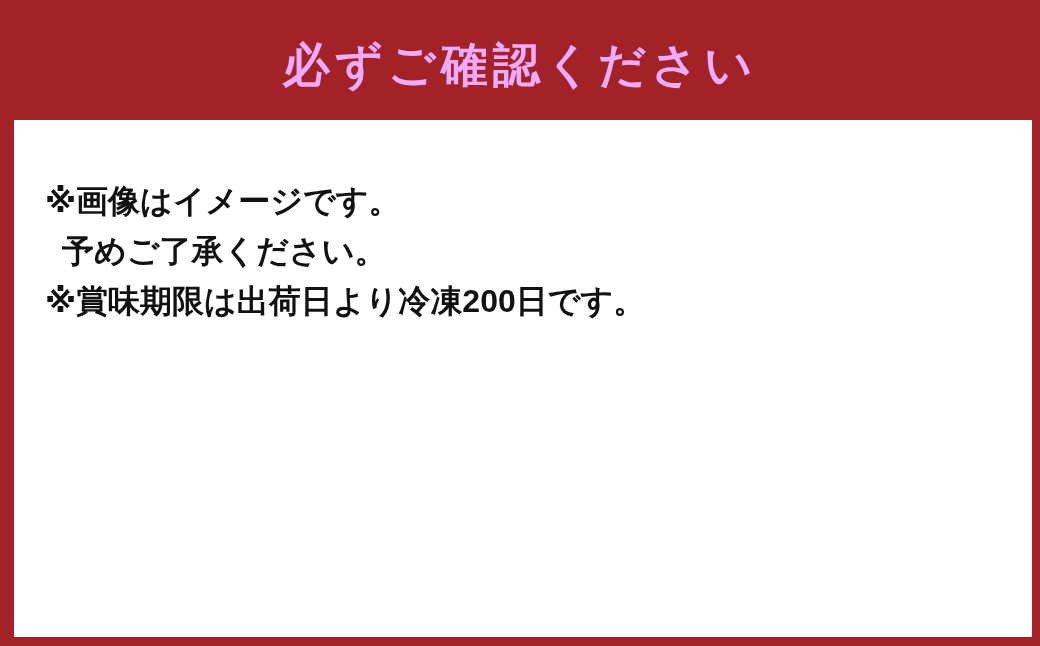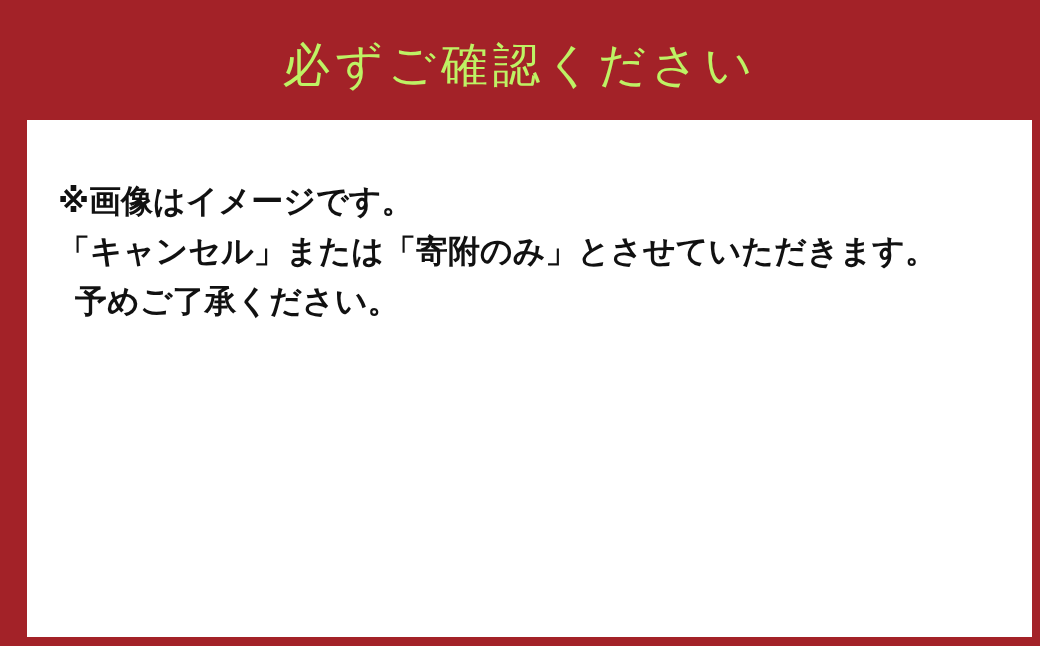--- a/index.html
+++ b/index.html
@@ -22,37 +22,36 @@
     position: absolute;
     left: 0;
     top: 0;
     width: 1040px;
     height: 120px;
     display: flex;
     align-items: center;
     justify-content: center;
   }
   .header-title {
-    color: #bef264;
+    color: #f0abfc;
     font-size: 47px;
-    font-weight: 400;
+    font-weight: 700;
     letter-spacing: 5px;
     white-space: nowrap;
     padding-top: 10px;
   }
   .panel {
     position: absolute;
     top: 120px;
     left: 14px;
     right: 8px;
     bottom: 9px;
     background: #FFFFFF;
     box-sizing: border-box;
     padding: 56px 18px 0 31px;
-    margin-left: 13px;
   }
   .notice-line {
     font-size: 32px;
     line-height: 50px;
     font-weight: 700;
     color: #111111;
     white-space: nowrap;
   }
   .notice-line.indent {
     padding-left: 17px;
@@ -62,17 +61,17 @@
 <body>
 
 <div class="frame">
 
   <div class="header">
     <div class="header-title">必ずご確認ください</div>
   </div>
 
   <div class="panel">
     <div class="notice-line">※画像はイメージです。</div>
-    <div class="notice-line">「キャンセル」または「寄附のみ」とさせていただきます。</div>
     <div class="notice-line indent">予めご了承ください。</div>
+    <div class="notice-line">※賞味期限は出荷日より冷凍200日です。</div>
   </div>
 
 </div>
 
 </body></html>

